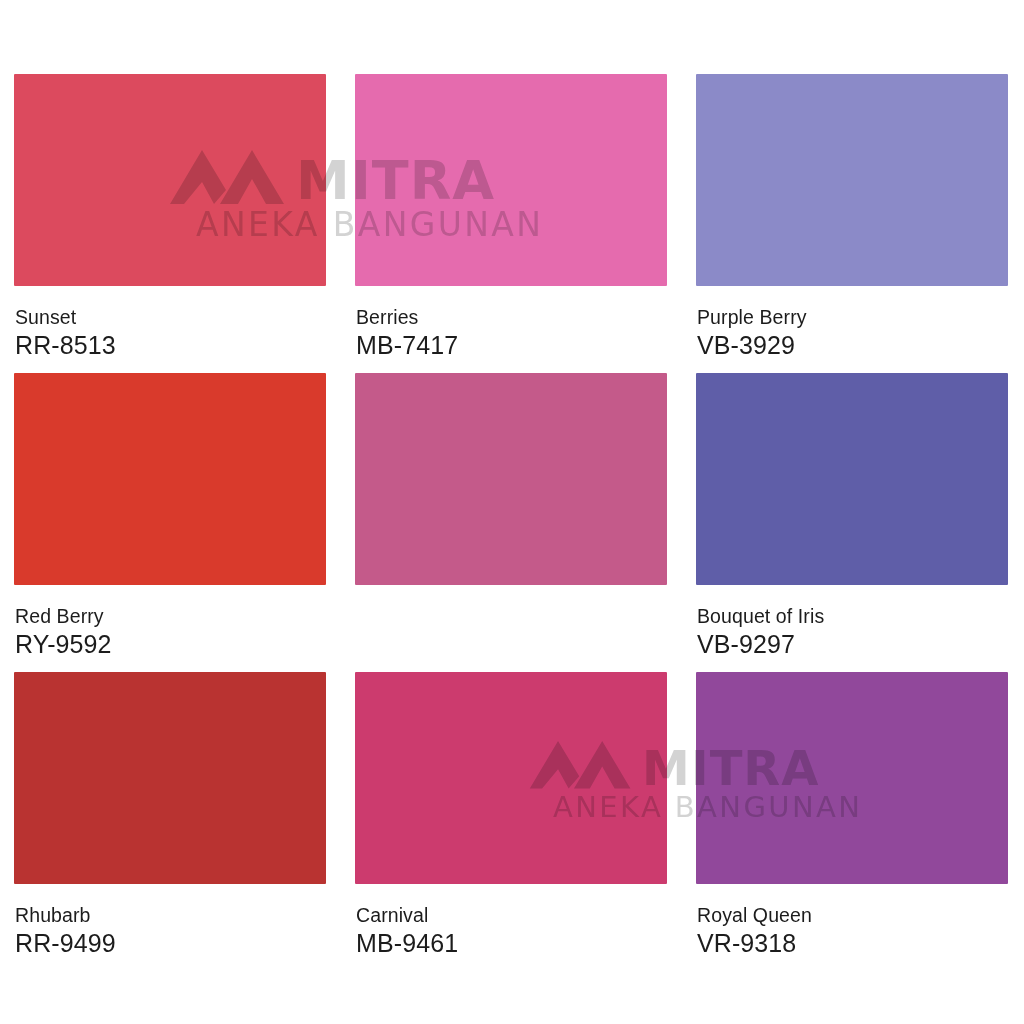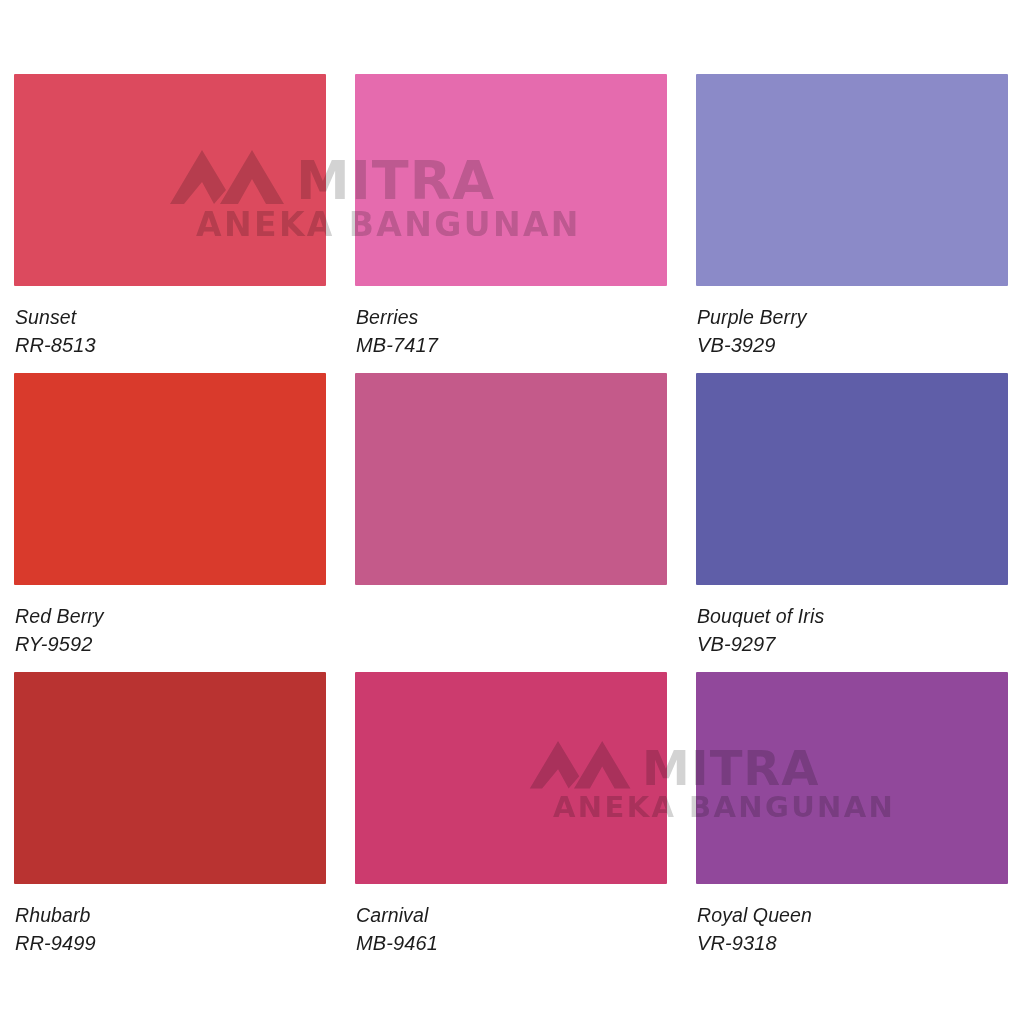--- a/index.html
+++ b/index.html
@@ -30,21 +30,20 @@
     grid-template-columns: repeat(3, 312px);
     grid-template-rows: repeat(3, 299px);
     column-gap: 29px;
     row-gap: 0px;
   }
 
   .swatch-cell {
     position: relative;
     width: 312px;
     height: 382px;
-    font-style: italic;
   }
 
   .swatch-chip {
     width: 312px;
     height: 212px;
     display: block;
     border-radius: 1px;
   }
 
   .swatch-meta {
@@ -55,21 +54,21 @@
   .swatch-name {
     font-size: 19.5px;
     line-height: 28px;
     color: #1c1c1c;
     letter-spacing: .1px;
     font-weight: 400;
     white-space: nowrap;
   }
 
   .swatch-code {
-    font-size: 20px;
+    font-size: 25px;
     line-height: 28px;
     color: #1c1c1c;
     letter-spacing: .1px;
     font-weight: 400;
     white-space: nowrap;
   }
 
   
   .watermark {
     position: absolute;
@@ -97,21 +96,21 @@
   .wm-word {
     font-family: "DejaVu Sans", sans-serif;
     font-weight: 700;
     letter-spacing: 1px;
     color: #6b6b6b;
     line-height: .86;
   }
 
   .wm-sub {
     font-family: "DejaVu Sans", sans-serif;
-    font-weight: 700;
+    font-weight: 400;
     letter-spacing: 2.4px;
     color: #6b6b6b;
     line-height: 1;
   }
 
   #watermark-top {
     left: 168px;
     top: 146px;
   }
   #watermark-top .wm-word { font-size: 54px; }

